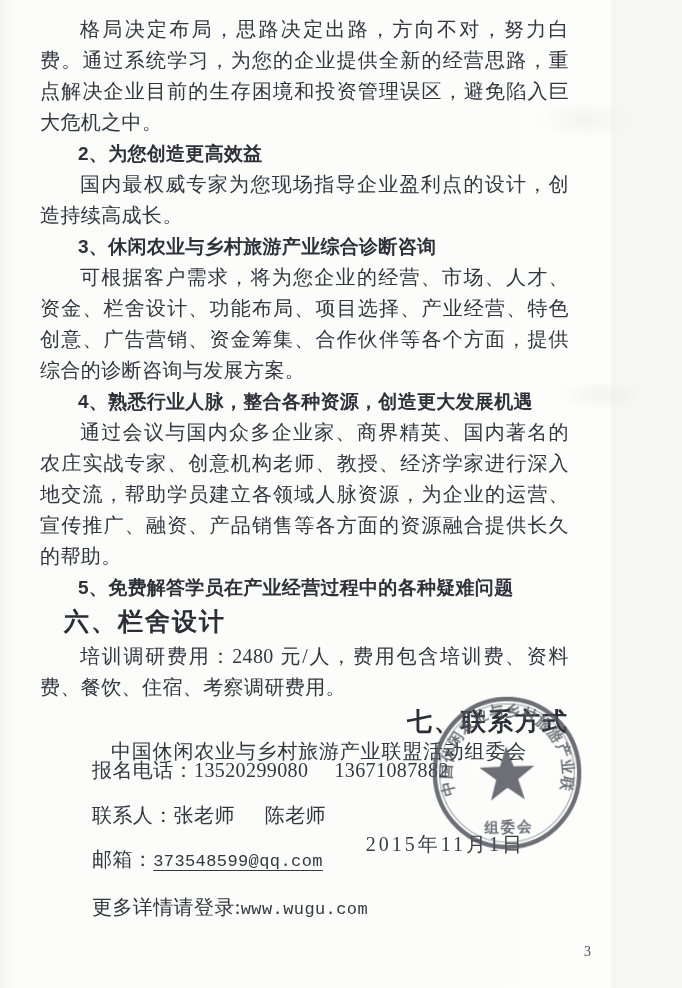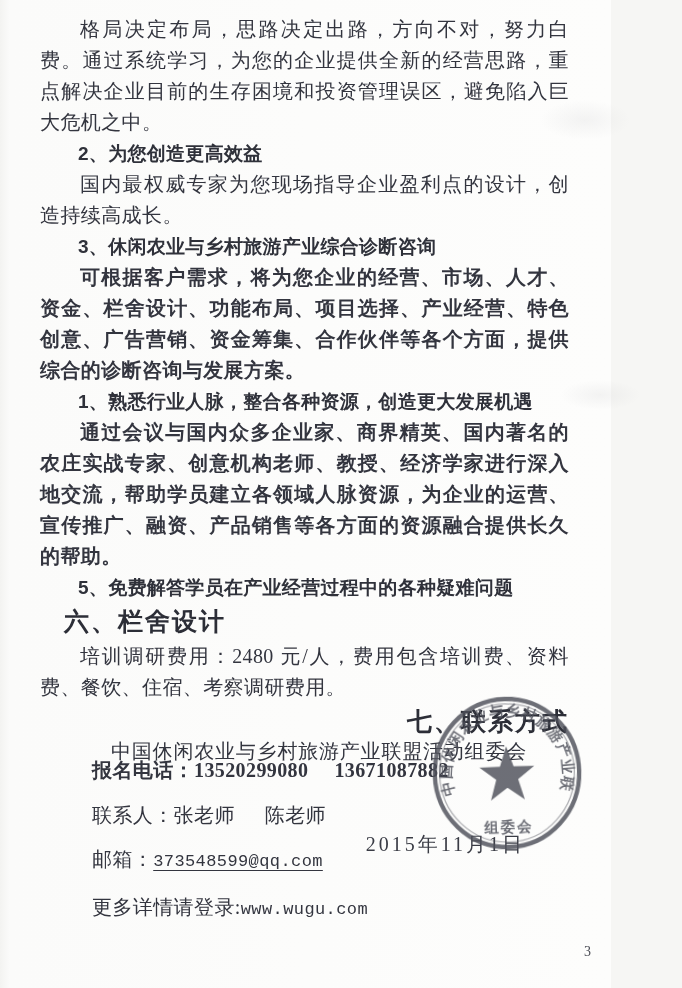--- a/index.html
+++ b/index.html
@@ -41,21 +41,21 @@
   }
   h2.big {
     margin: 0;
     padding-left: 24px;
     font-weight: 700;
     font-size: 25px;
     line-height: 38px;
     color: #2c2e37;
     letter-spacing: 2px;
   }
-  .mt2 { margin-top: 2px; font-weight: bold; } .mt4 { margin-top: 4px; } .mt6 { margin-top: 6px; } .mt10 { margin-top: 10px; text-align: right; }
+  .mt2 { margin-top: 2px; } .mt4 { margin-top: 4px; } .mt6 { margin-top: 6px; } .mt10 { margin-top: 10px; text-align: right; }
   .contact-line {
     margin: 14px;
     padding-left: 38px;
     font-size: 20px;
     line-height: 30.5px;
     color: #33353f;
     letter-spacing: 0.4px;
   }
   .phone-gap { margin-left: 26px; }
   .person-gap { margin-left: 30px; }
@@ -131,21 +131,21 @@
   <div class="content">
 
     <p class="body indent">格局决定布局，思路决定出路，方向不对，努力白费。通过系统学习，为您的企业提供全新的经营思路，重点解决企业目前的生存困境和投资管理误区，避免陷入巨大危机之中。</p>
 
     <h4 class="sub mt4">2、为您创造更高效益</h4>
     <p class="body indent mt4">国内最权威专家为您现场指导企业盈利点的设计，创造持续高成长。</p>
 
     <h4 class="sub mt6">3、休闲农业与乡村旅游产业综合诊断咨询</h4>
     <p class="body indent mt2">可根据客户需求，将为您企业的经营、市场、人才、资金、栏舍设计、功能布局、项目选择、产业经营、特色创意、广告营销、资金筹集、合作伙伴等各个方面，提供综合的诊断咨询与发展方案。</p>
 
-    <h4 class="sub mt6">1、熟悉行业人脉，整合各种资源，创造更大发展机遇</h4>
+    <h4 class="sub mt6">4、熟悉行业人脉，整合各种资源，创造更大发展机遇</h4>
     <p class="body indent mt2">通过会议与国内众多企业家、商界精英、国内著名的农庄实战专家、创意机构老师、教授、经济学家进行深入地交流，帮助学员建立各领域人脉资源，为企业的运营、宣传推广、融资、产品销售等各方面的资源融合提供长久的帮助。</p>
 
     <h4 class="sub mt4">5、免费解答学员在产业经营过程中的各种疑难问题</h4>
 
     <h2 class="big mt2">六、栏舍设计</h2>
     <p class="body indent mt4">培训调研费用：2480 元/人，费用包含培训费、资料费、餐饮、住宿、考察调研费用。</p>
 
     <h2 class="big mt10">七、联系方式</h2>
 
     <p class="contact-line mt2">

